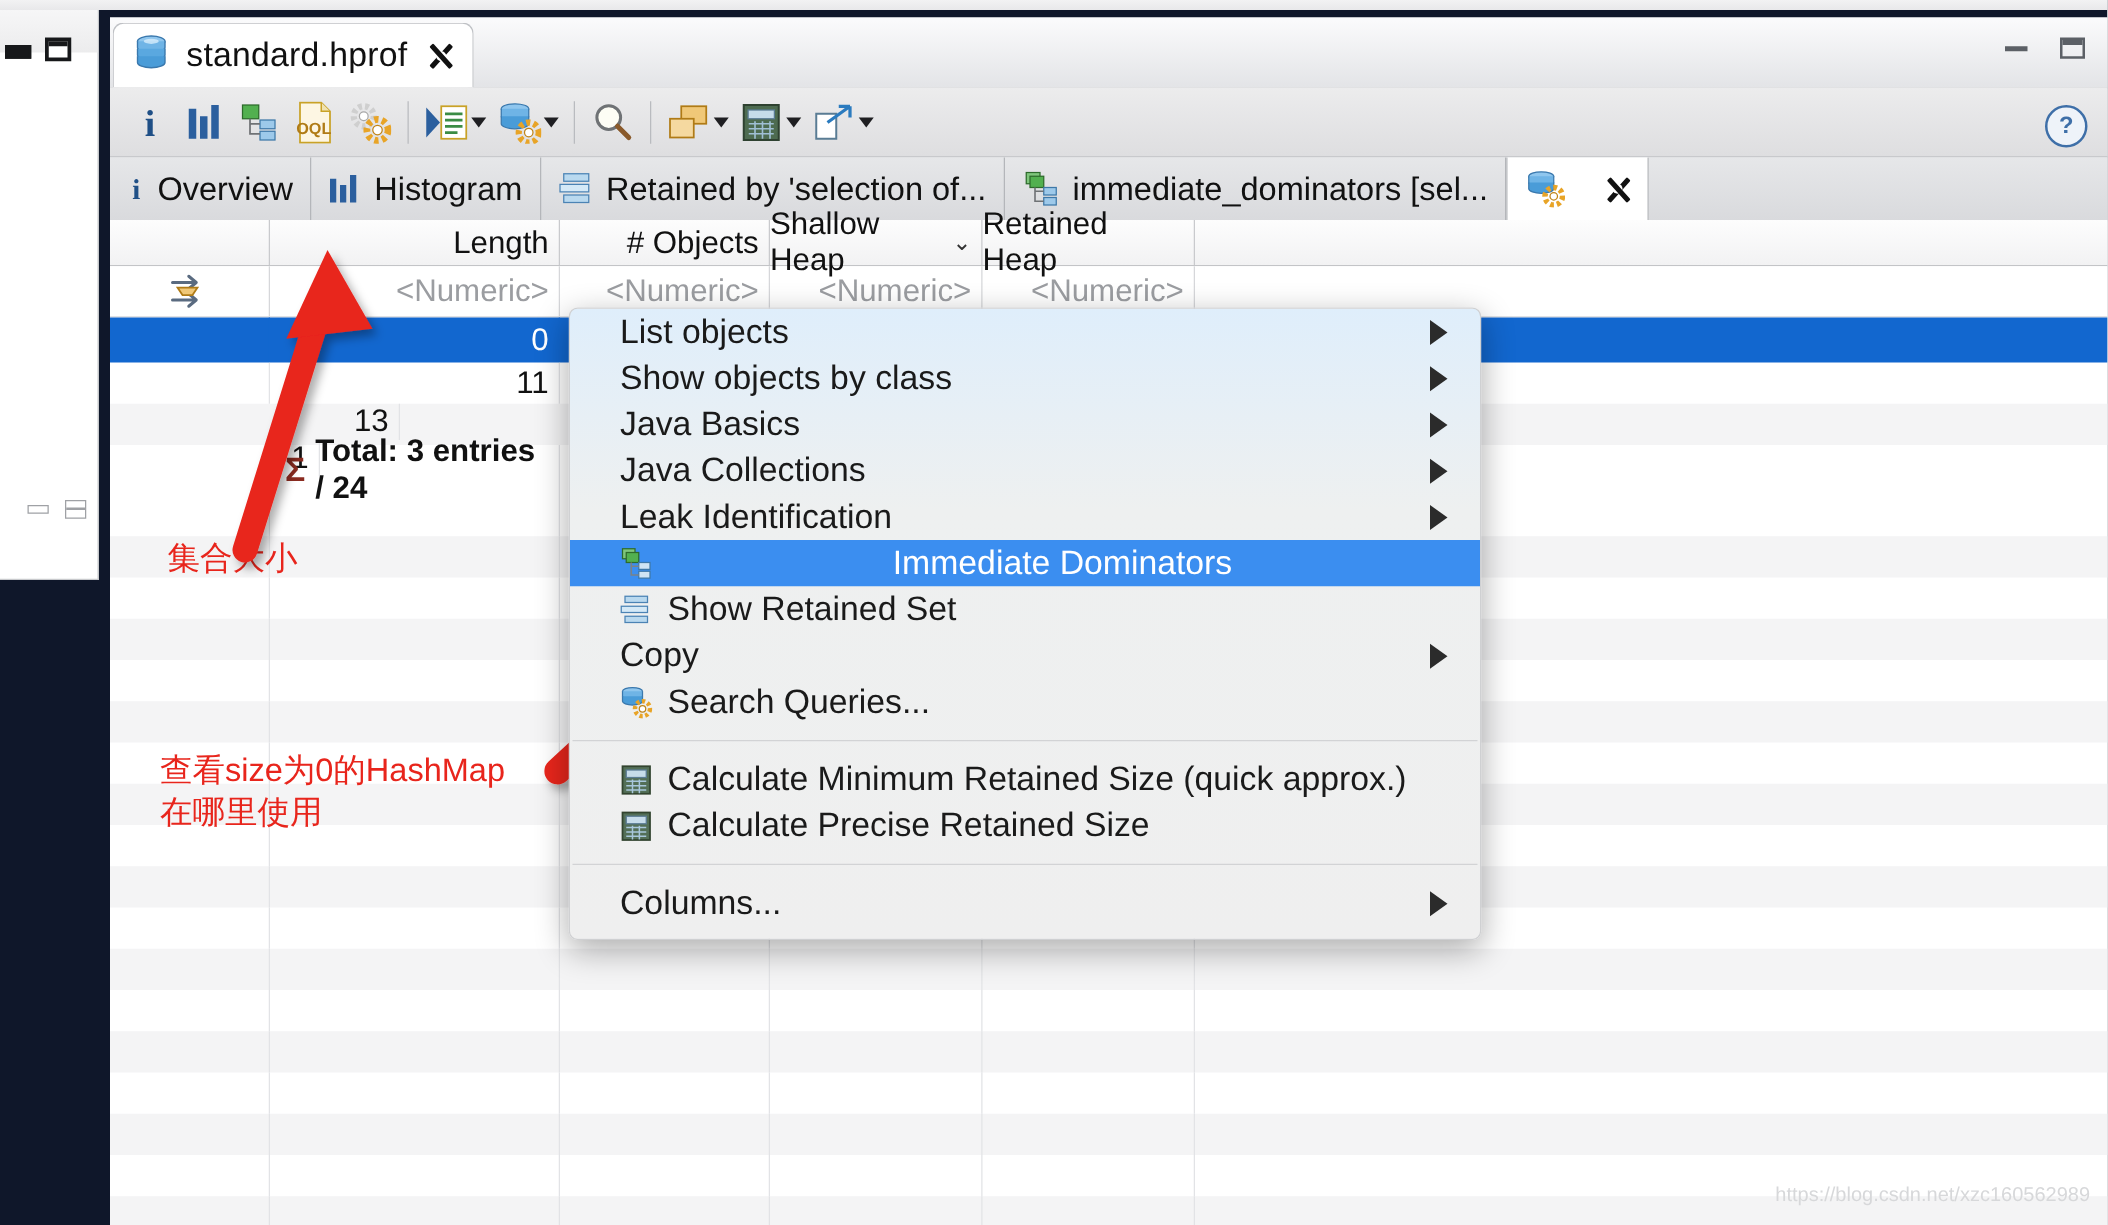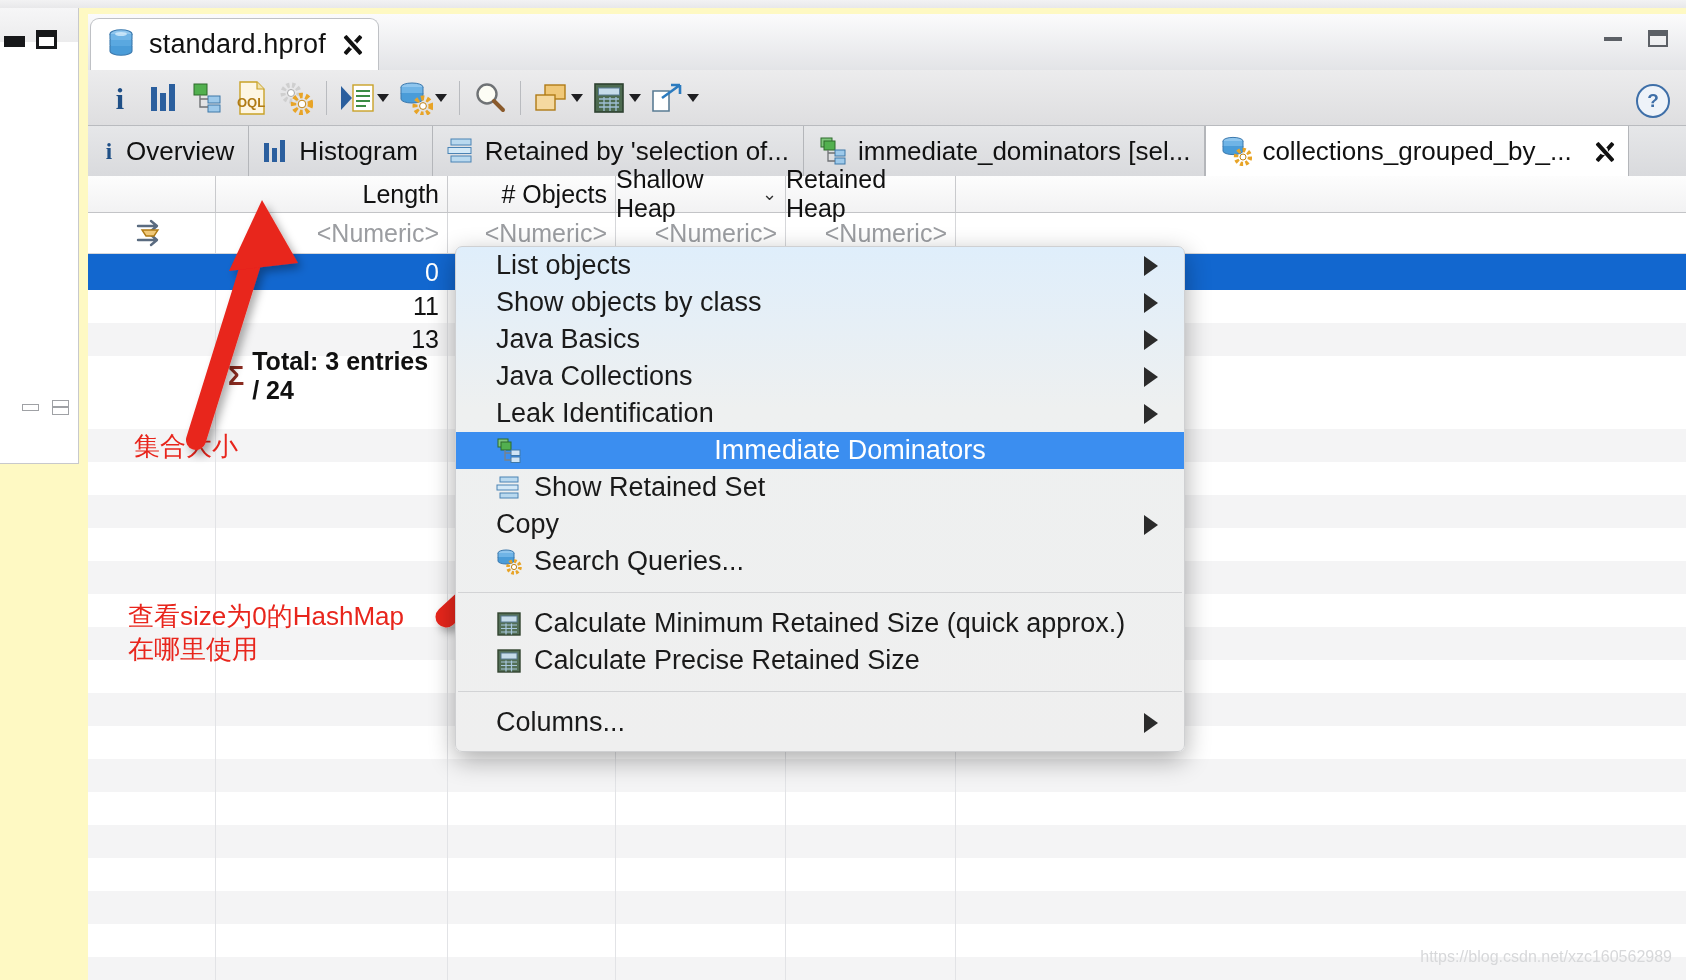--- a/index.html
+++ b/index.html
@@ -4,21 +4,21 @@
 <style>
   html,body{margin:0;padding:0;}
   body{
     width:1686px;height:980px;
     background:#ffffff;
     font-family:"Liberation Sans", sans-serif;
     overflow:hidden;
     position:relative;
   }
   
-  #root{position:absolute;inset:0;background:#fef9c3;}
+  #root{position:absolute;inset:0;background:#0f172a;}
 
   .topstrip{position:absolute;left:0;top:0;width:1686px;height:8px;
     background:linear-gradient(#f2f2f3,#e8e8ea);}
 
   
   .leftpane{position:absolute;left:0;top:8px;width:78px;height:455px;
     background:#ffffff;border-right:1px solid #c8c9cc;border-bottom:1px solid #c8c9cc;}
   .leftpane-bar{position:absolute;left:0;top:0;width:78px;height:34px;
     background:linear-gradient(#f6f6f7,#ececed);}
   .mini-min{position:absolute;left:4px;top:28px;width:17px;height:7px;
@@ -90,21 +90,21 @@
   .filterrow{display:flex;height:40px;border-bottom:1px solid #d6d7da;background:#fff;}
   .filterrow .c{border-right:1px solid #d6d7da;box-sizing:border-box;font-size:25px;color:#9b9da1;
     display:flex;align-items:center;justify-content:flex-end;padding-right:8px;}
   .filterrow .c0{justify-content:center;padding-right:0;}
 
   .row{display:flex;height:33px;font-size:25px;color:#111;}
   .row .c{border-right:1px solid #e2e3e6;box-sizing:border-box;
     display:flex;align-items:center;justify-content:flex-end;padding-right:8px;}
   .row.sel{background:#1267cf;color:#fff;height:36px;}
   .row.sel .c{border-right:1px solid #1267cf;}
-  .row.alt{background:#f4f4f5;}
+  .row.alt{background:#f4f4f5;flex-direction:column;}
   .row.total{font-weight:bold;height:40px;}
   .row.total .c1{justify-content:flex-start;padding-left:0;}
   .sigma{color:#8a2b20;font-size:27px;font-weight:bold;margin:0 8px 0 12px;}
 
   .emptyrow{display:flex;height:33px;}
   .emptyrow .c{border-right:1px solid #e2e3e6;box-sizing:border-box;}
   .emptyrow.alt{background:#f4f4f5;}
 
   
   #ctxmenu{position:absolute;left:455px;top:246px;width:730px;
@@ -307,21 +307,20 @@
       <div class="vtab active">
         <span class="vi">
           <svg width="32" height="30" viewBox="0 0 32 30">
             <ellipse cx="13" cy="5" rx="10" ry="3.6" fill="#8fc6ee" stroke="#3a78ad"></ellipse>
             <path d="M3 5 v5 a10 3.6 0 0 0 20 0 V5" fill="#6fb4e6" stroke="#3a78ad"></path>
             <path d="M3 10 v5 a10 3.6 0 0 0 20 0 v-5" fill="#4a9cd8" stroke="#3a78ad"></path>
             <circle cx="23" cy="21" r="7" fill="none" stroke="#e8a427" stroke-width="4.4" stroke-dasharray="3 2.4"></circle>
             <circle cx="23" cy="21" r="3" fill="#fff" stroke="#c08418"></circle>
           </svg>
         </span>
-        <span>collections_grouped_by_...</span>
         <span class="xclose" style="margin-left:22px;width:20px;height:20px;">
             <em style="left:6px;top:6px;width:8px;height:8px;"></em>
           </span>
       </div>
     </div>
 
     <div class="table">
 
       <div class="colhdr">
         <div class="c c0"></div>

